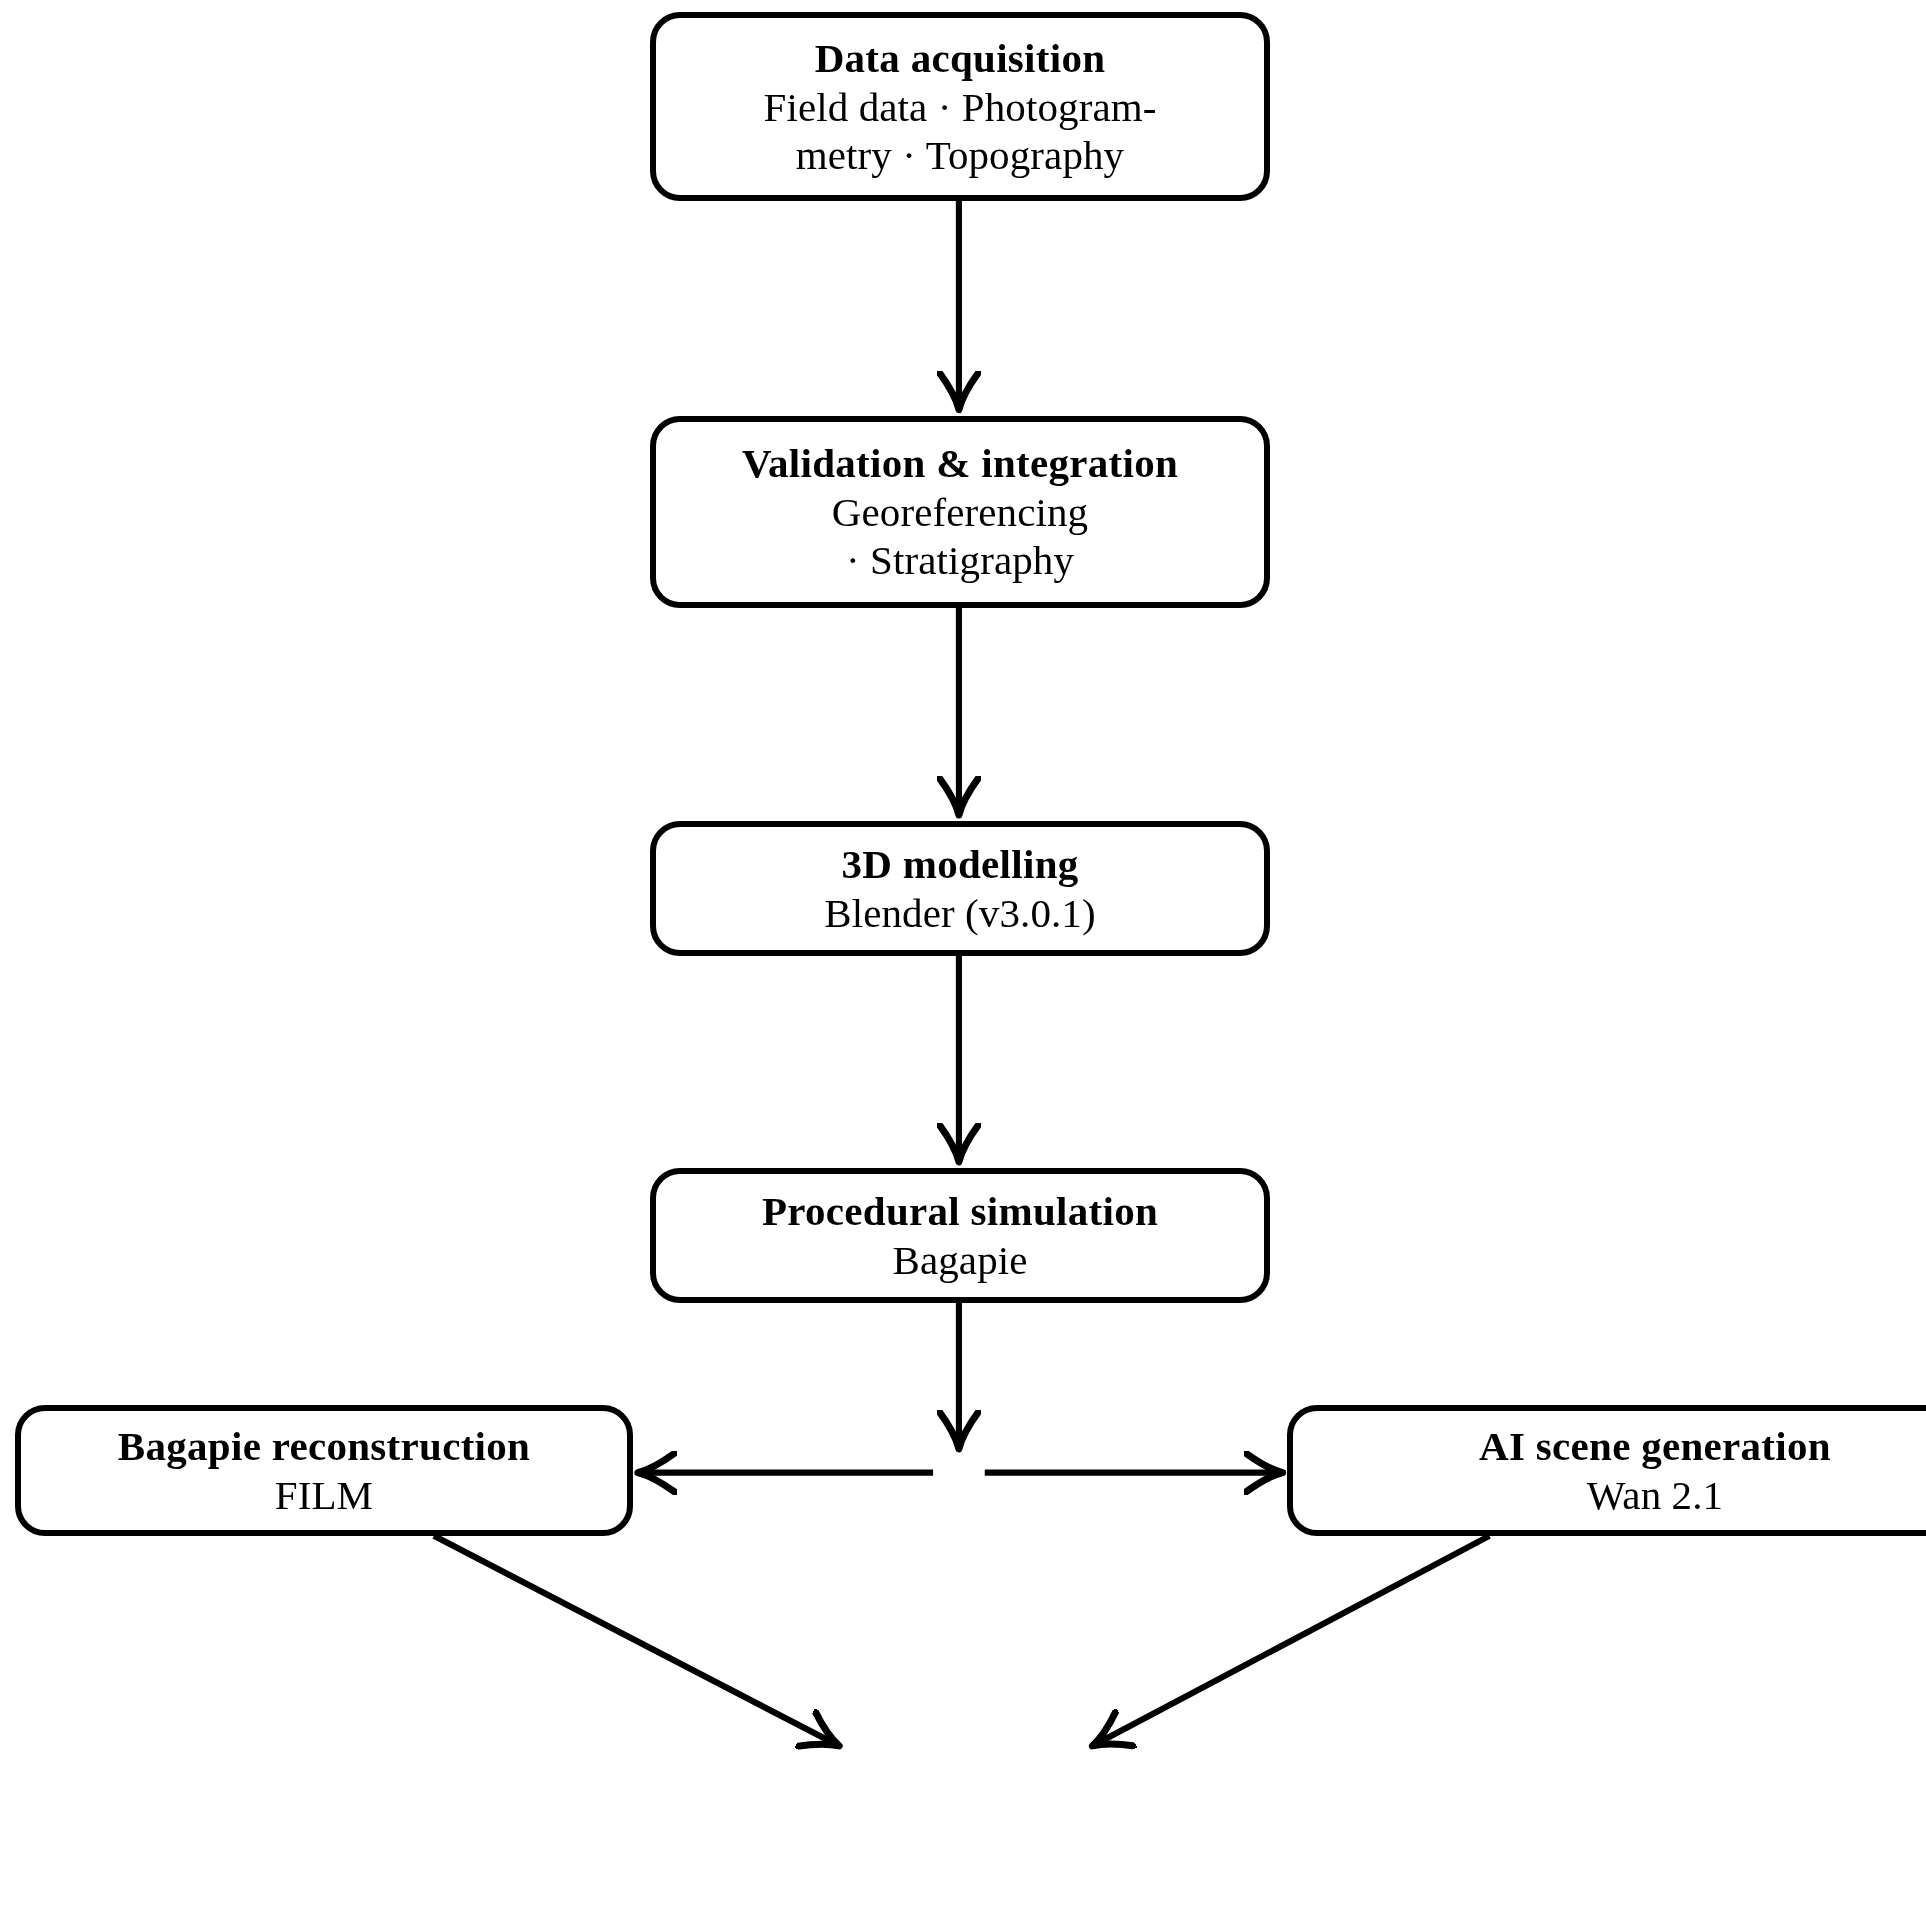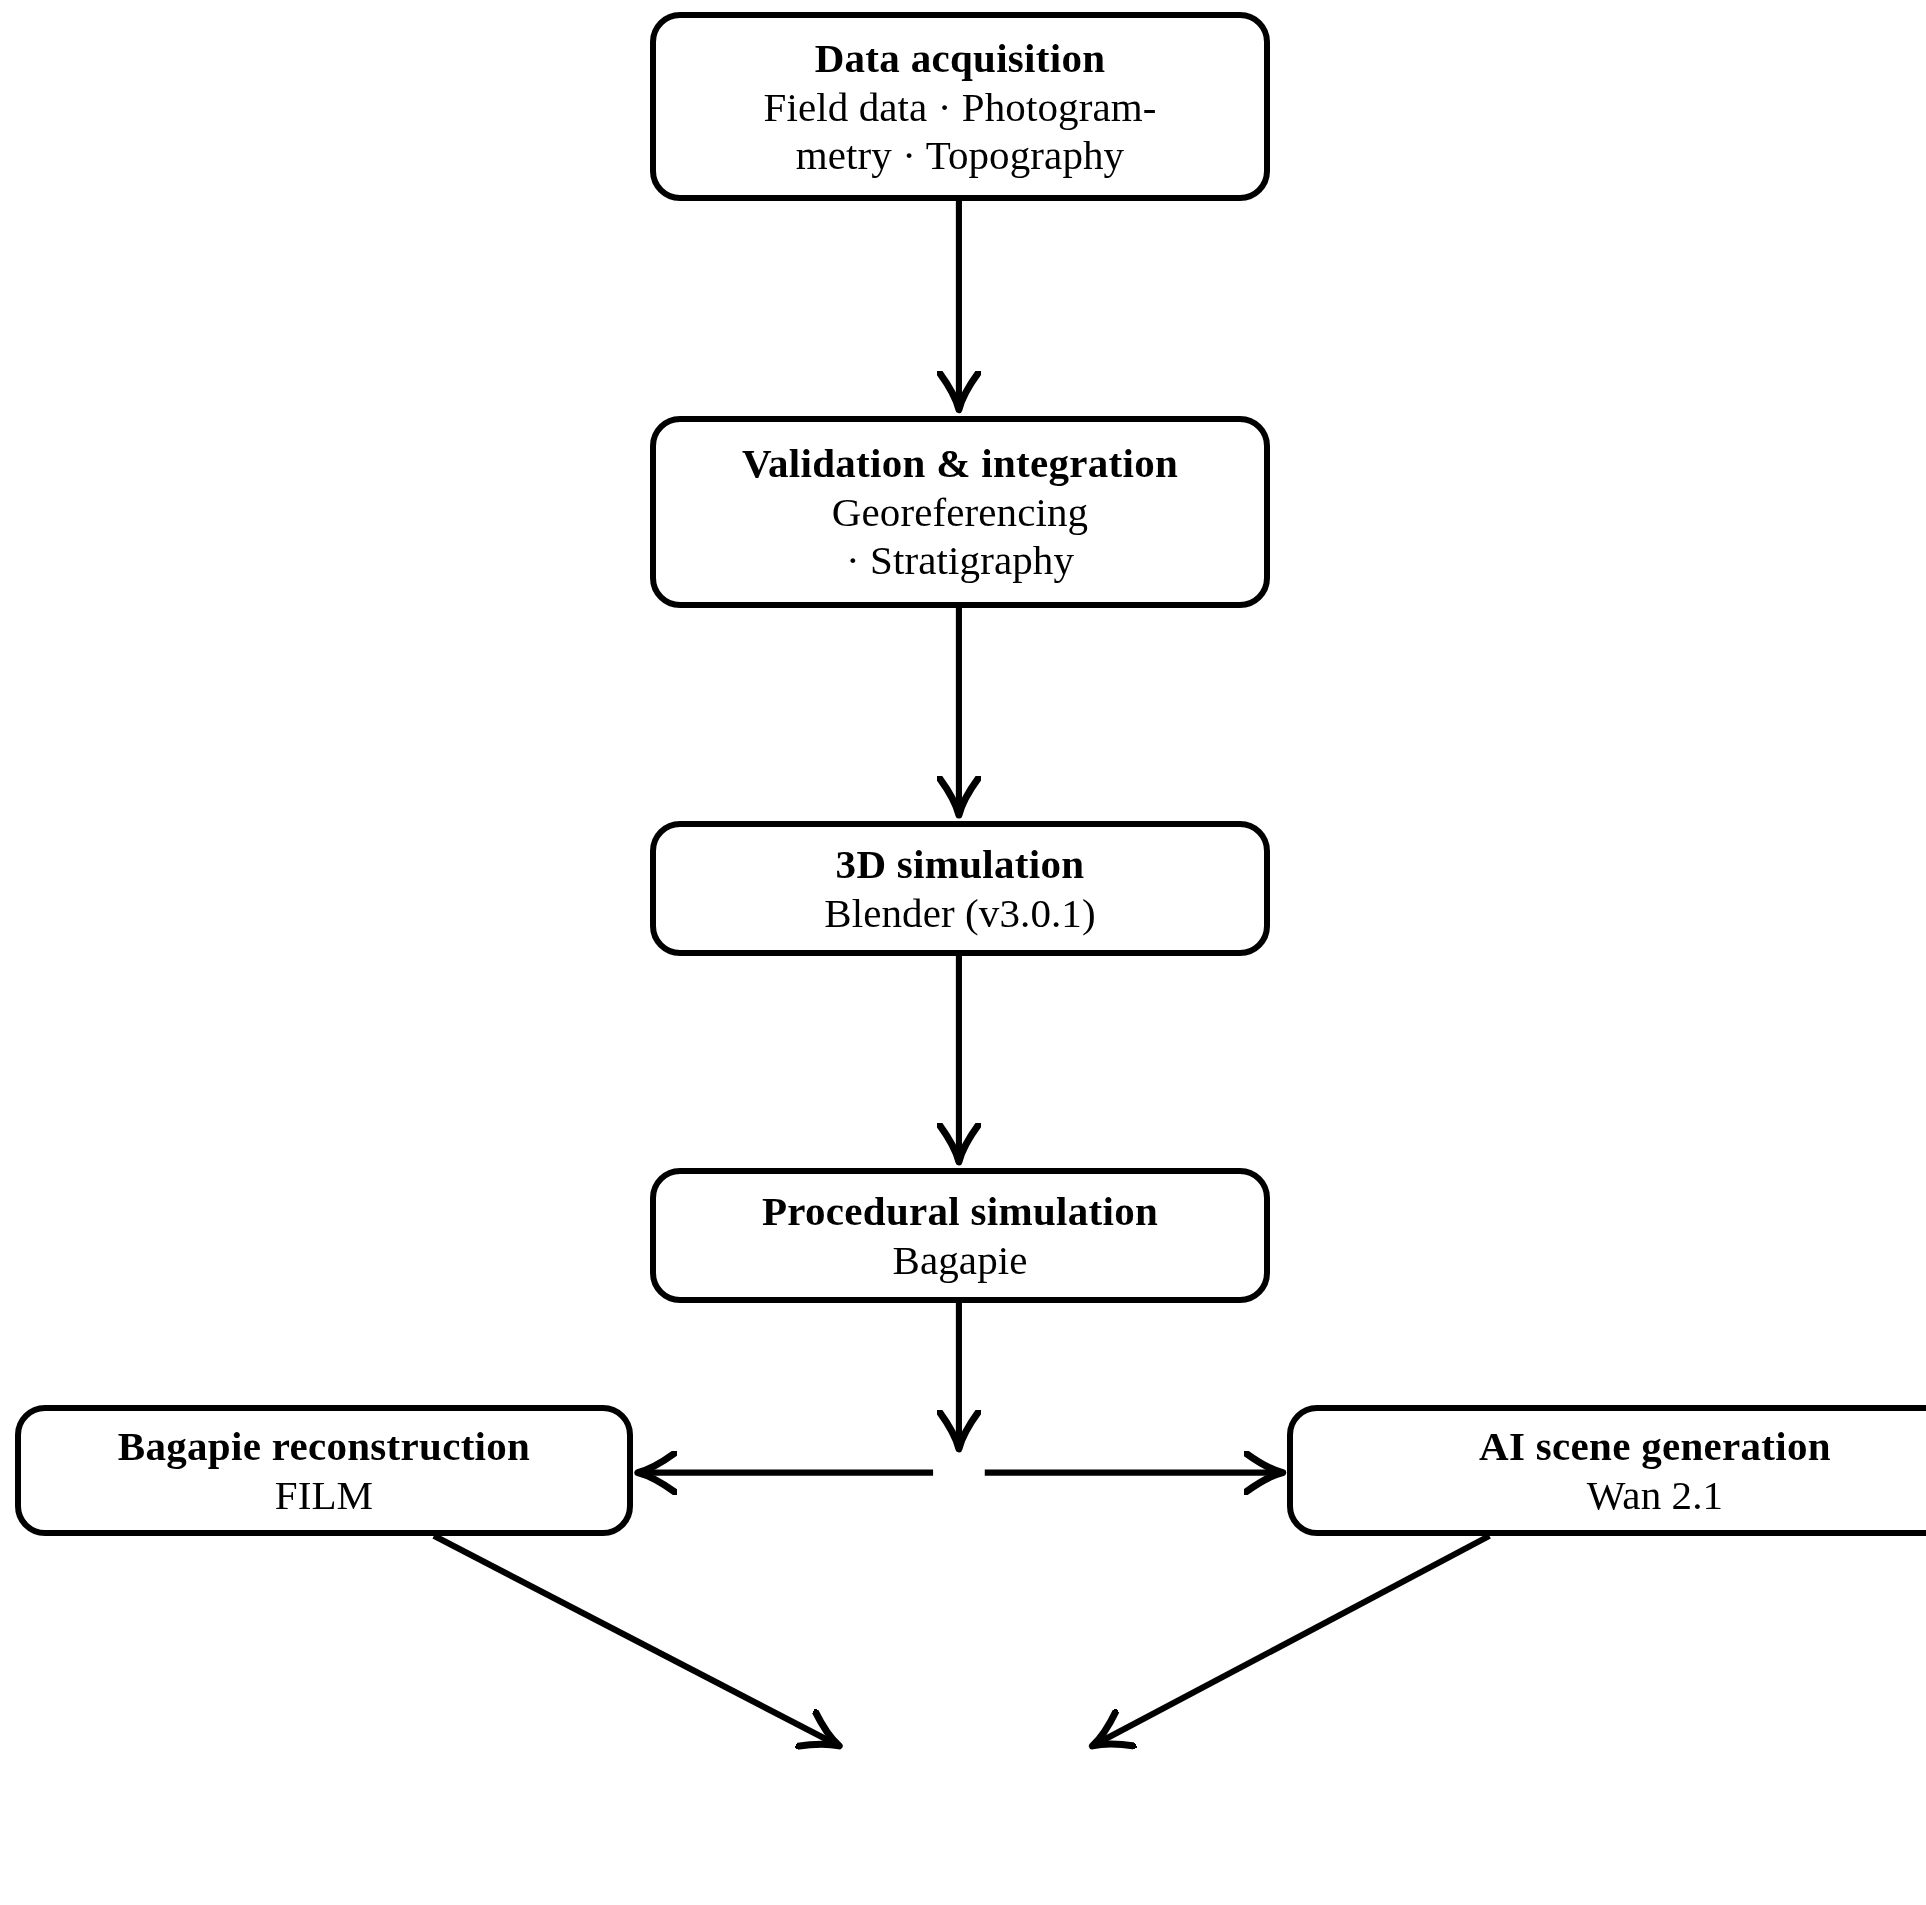--- a/index.html
+++ b/index.html
@@ -91,21 +91,21 @@
     <div class="node-title">Data acquisition</div>
     <div class="node-sub wrap2">Field data · Photogram-<br>metry · Topography</div>
   </div>
 
   <div class="node-box node-solid" style="left:650px; top:416px; width:620px; height:192px;">
     <div class="node-title">Validation &amp; integration</div>
     <div class="node-sub wrap2">Georeferencing<br>· Stratigraphy</div>
   </div>
 
   <div class="node-box node-solid" style="left:650px; top:821px; width:620px; height:135px;">
-    <div class="node-title">3D simulation</div>
+    <div class="node-title">3D modelling</div>
     <div class="node-sub">Blender (v3.0.1)</div>
   </div>
 
   <div class="node-box node-solid" style="left:650px; top:1168px; width:620px; height:135px;">
     <div class="node-title">Procedural simulation</div>
     <div class="node-sub">Bagapie</div>
   </div>
 
   <div class="node-box node-solid" style="left:15px; top:1405px; width:618px; height:131px;">
     <div class="node-title">Bagapie reconstruction</div>

